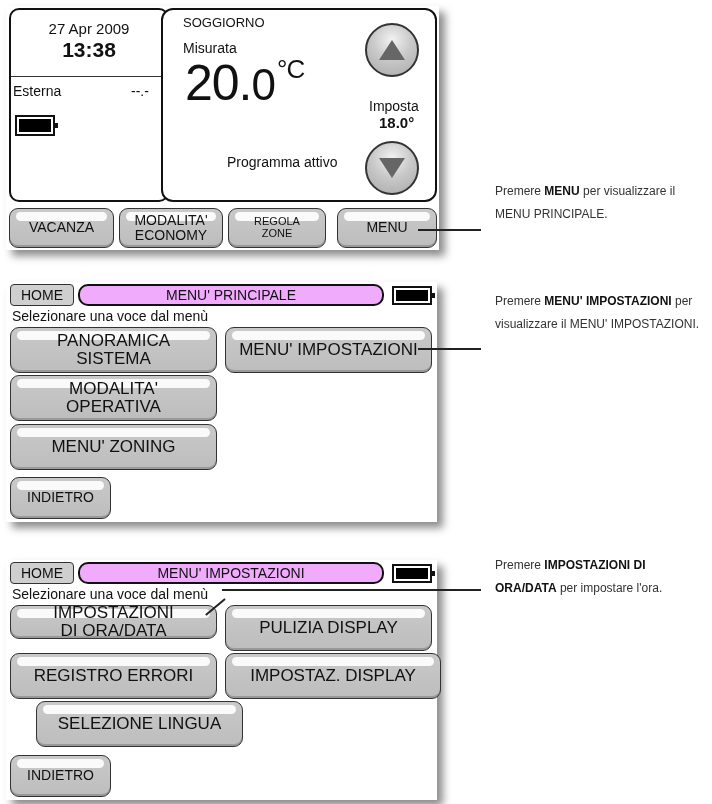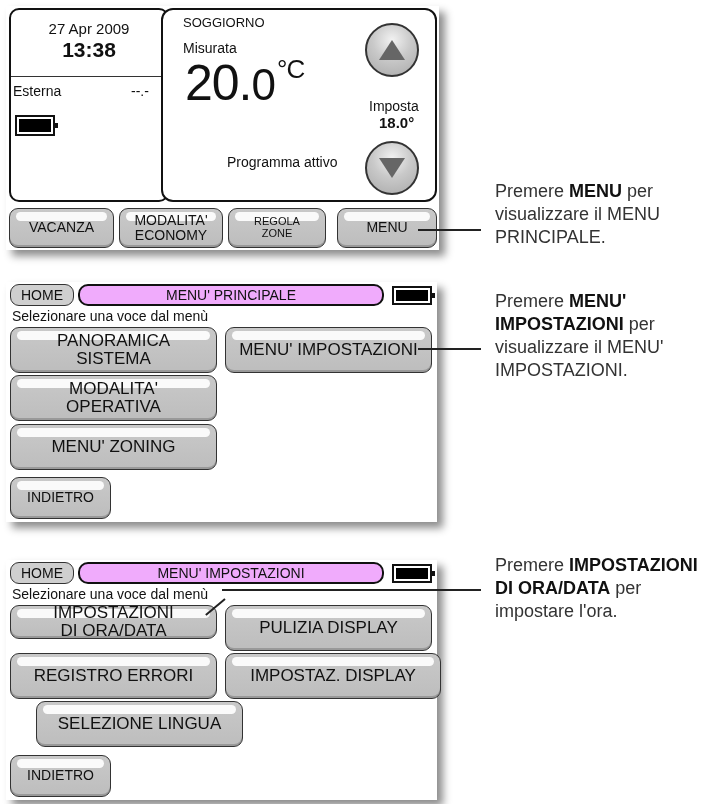--- a/index.html
+++ b/index.html
@@ -65,21 +65,21 @@
   #s1-vacanza { left: 3px; top: 202px; width: 105px; height: 40px; font-size: 14px; }
   #s1-economy { left: 113px; top: 202px; width: 104px; height: 40px; font-size: 14px; }
   #s1-zone-btn { left: 222px; top: 202px; width: 98px; height: 40px; font-size: 11px; }
   #s1-menu { left: 331px; top: 202px; width: 100px; height: 40px; font-size: 14px; }
 
   
   #screen2 { left: 6px; top: 282px; width: 431px; height: 240px; }
   #screen3 { left: 6px; top: 560px; width: 431px; height: 240px; }
   .home-btn {
     position: absolute; left: 4px; top: 2px; width: 64px; height: 22px;
-    border: 1.5px solid #333; border-radius: 9px; background: #cfcfcf;
+    border: 1.5px solid #333; border-radius: 4px; background: #cfcfcf;
     font-size: 14px; display: flex; align-items: center; justify-content: center;
   }
   .title-bar {
     position: absolute; left: 72px; top: 2px; width: 306px; height: 22px;
     border: 2px solid #111; border-radius: 10px; background: #f0abfc;
     font-size: 14px; display: flex; align-items: center; justify-content: center;
   }
   .hdr-battery { top: 4px; left: 386px; width: 40px; height: 19px; }
   .instr { position: absolute; left: 6px; top: 26px; font-size: 14px; }
 
@@ -92,21 +92,21 @@
   #m3-b1 { left: 4px; top: 45px; width: 207px; height: 34px; font-size: 17px; }
   #m3-b2 { left: 219px; top: 45px; width: 207px; height: 46px; font-size: 17px; }
   #m3-b3 { left: 4px; top: 93px; width: 207px; height: 46px; font-size: 17px; }
   #m3-b4 { left: 219px; top: 93px; width: 216px; height: 46px; font-size: 17px; }
   #m3-b5 { left: 4px; top: 141px; width: 207px; height: 46px; font-size: 17px; margin-left: 26px; }
   #m3-back { left: 4px; top: 195px; width: 101px; height: 42px; font-size: 14px; }
 
   
   .callout-line { position: absolute; height: 2px; background: #222; }
   .note {
-    position: absolute; left: 495px; width: 215px; font-size: 18px; line-height: 23px; color: #333;
+    position: absolute; left: 495px; width: 215px; font-size: 12px; line-height: 23px; color: #333;
   }
   .note b { color: #111; }
 </style>
 </head>
 <body>
 
 <div class="panel" id="screen1">
   <div class="lcd-box" id="s1-left">
     <div class="s1-date">27 Apr 2009</div>
     <div class="s1-time">13:38</div>

